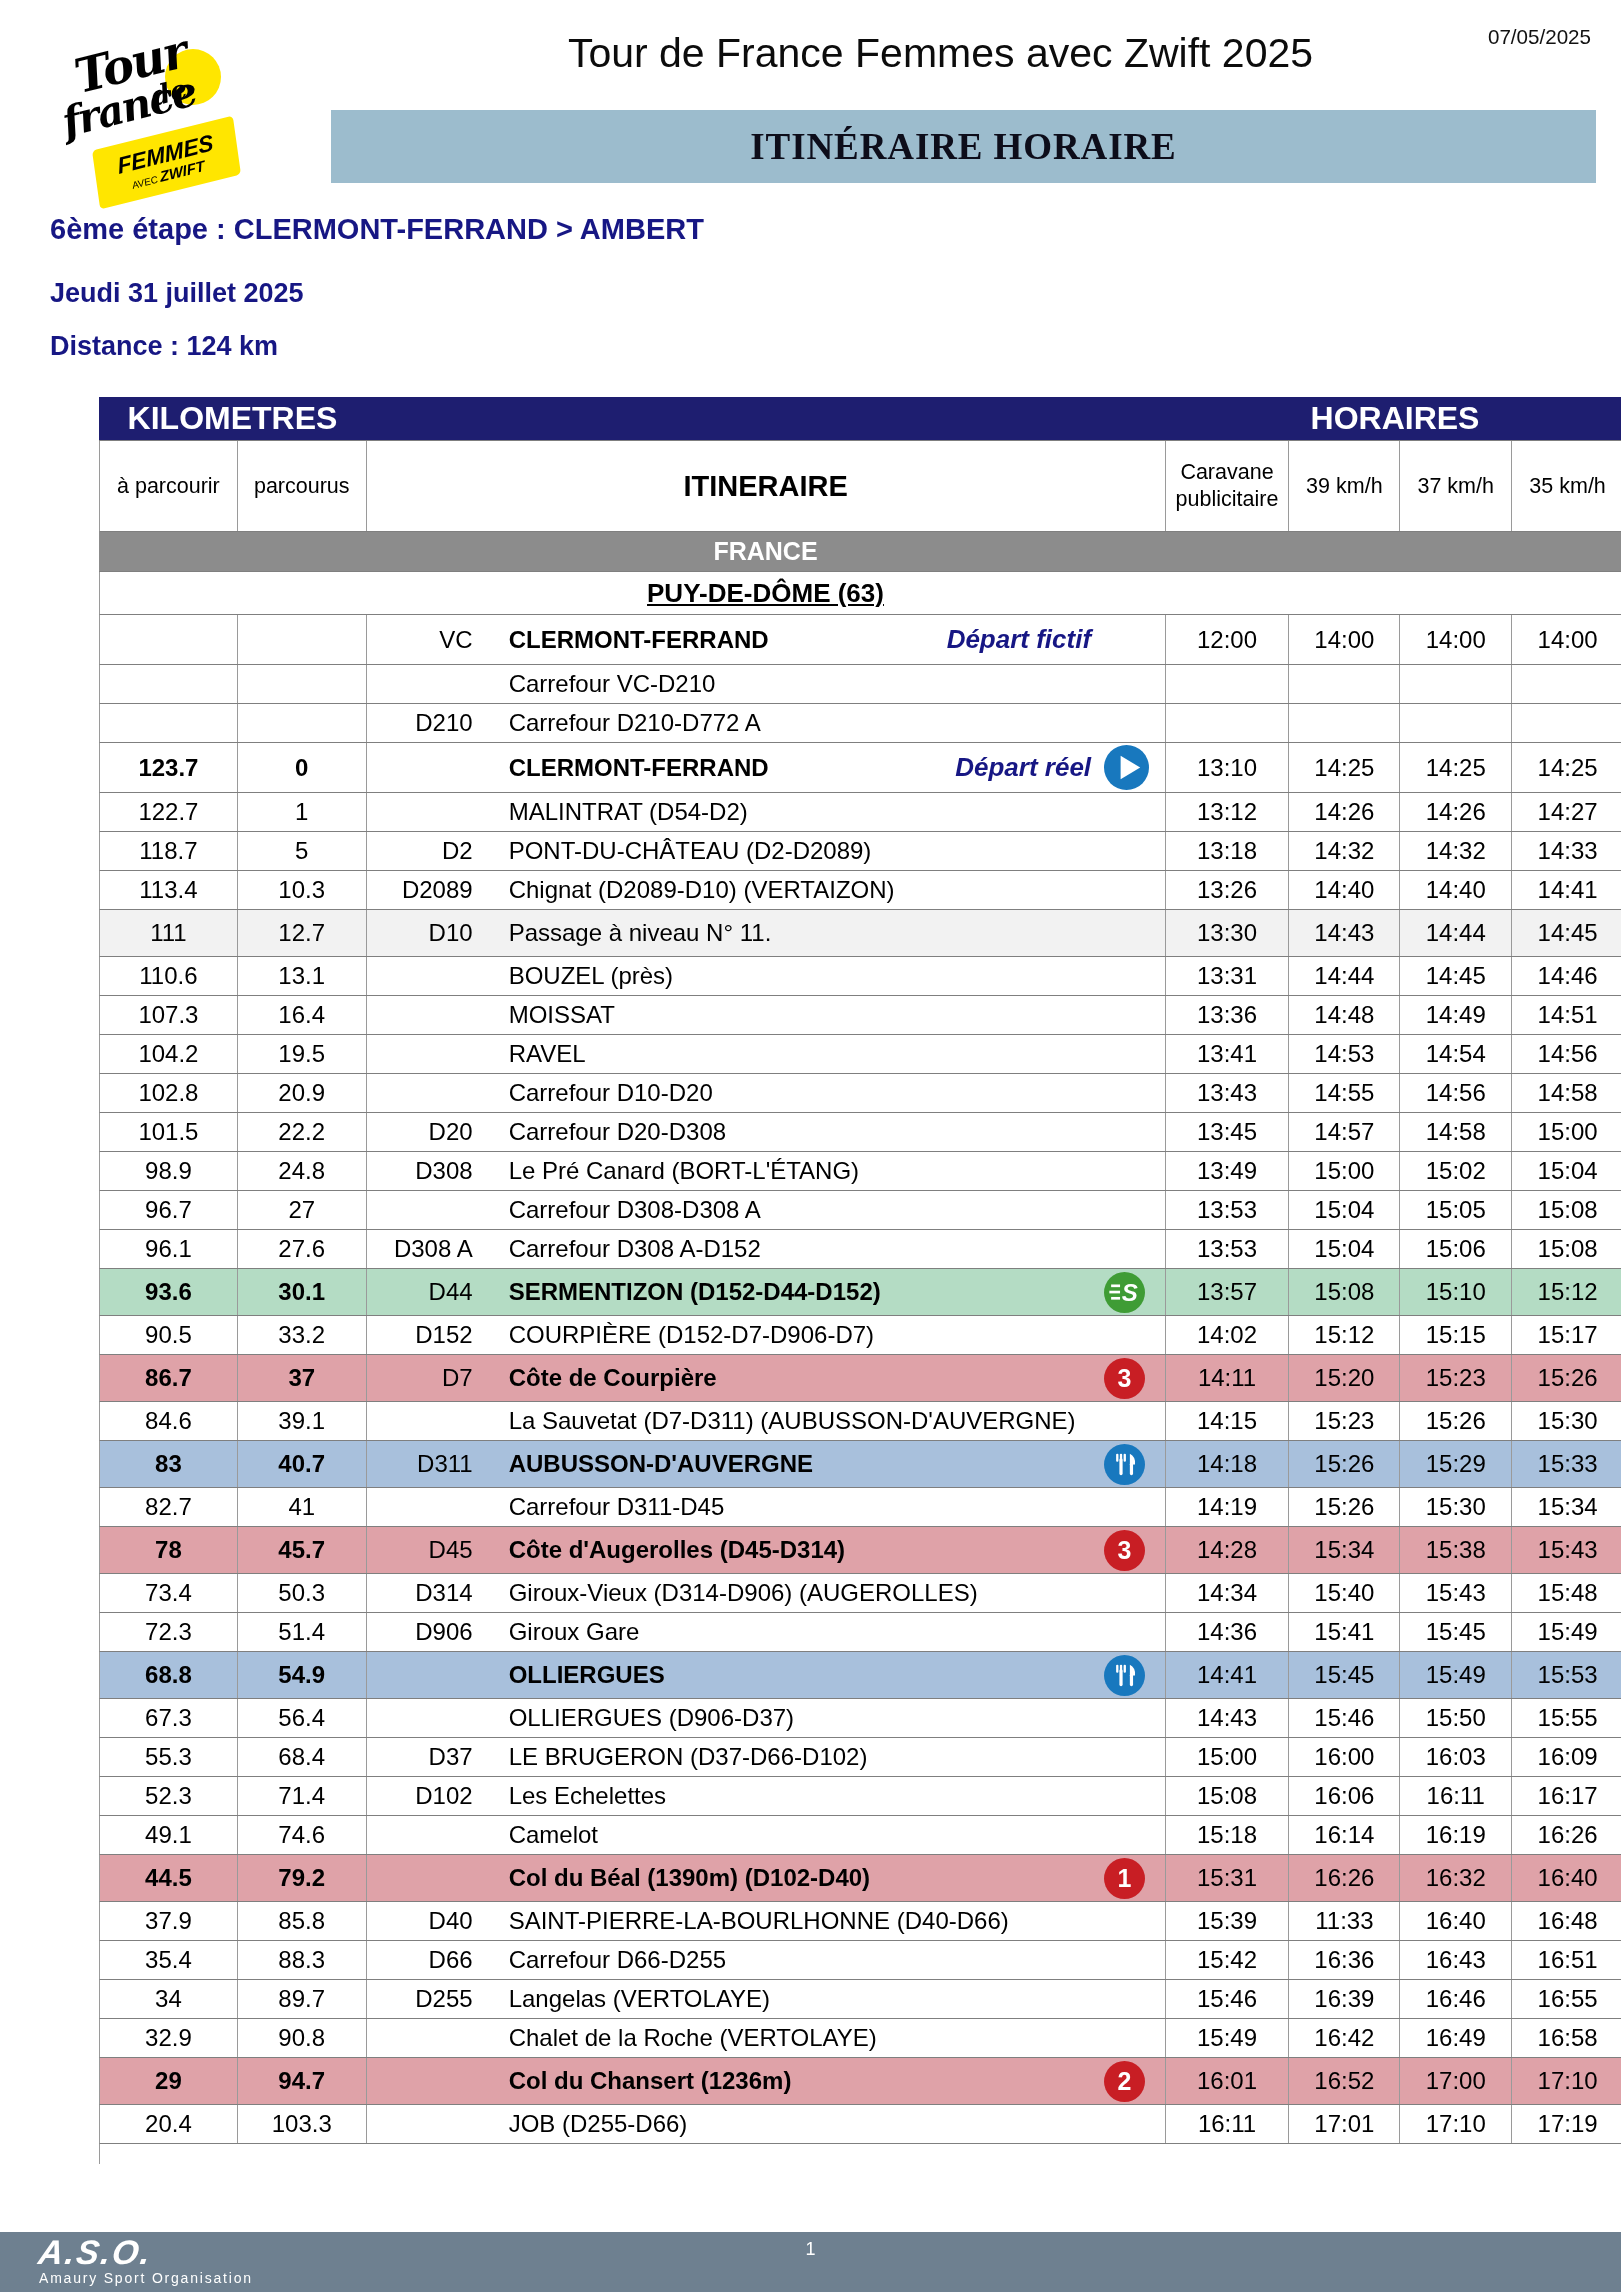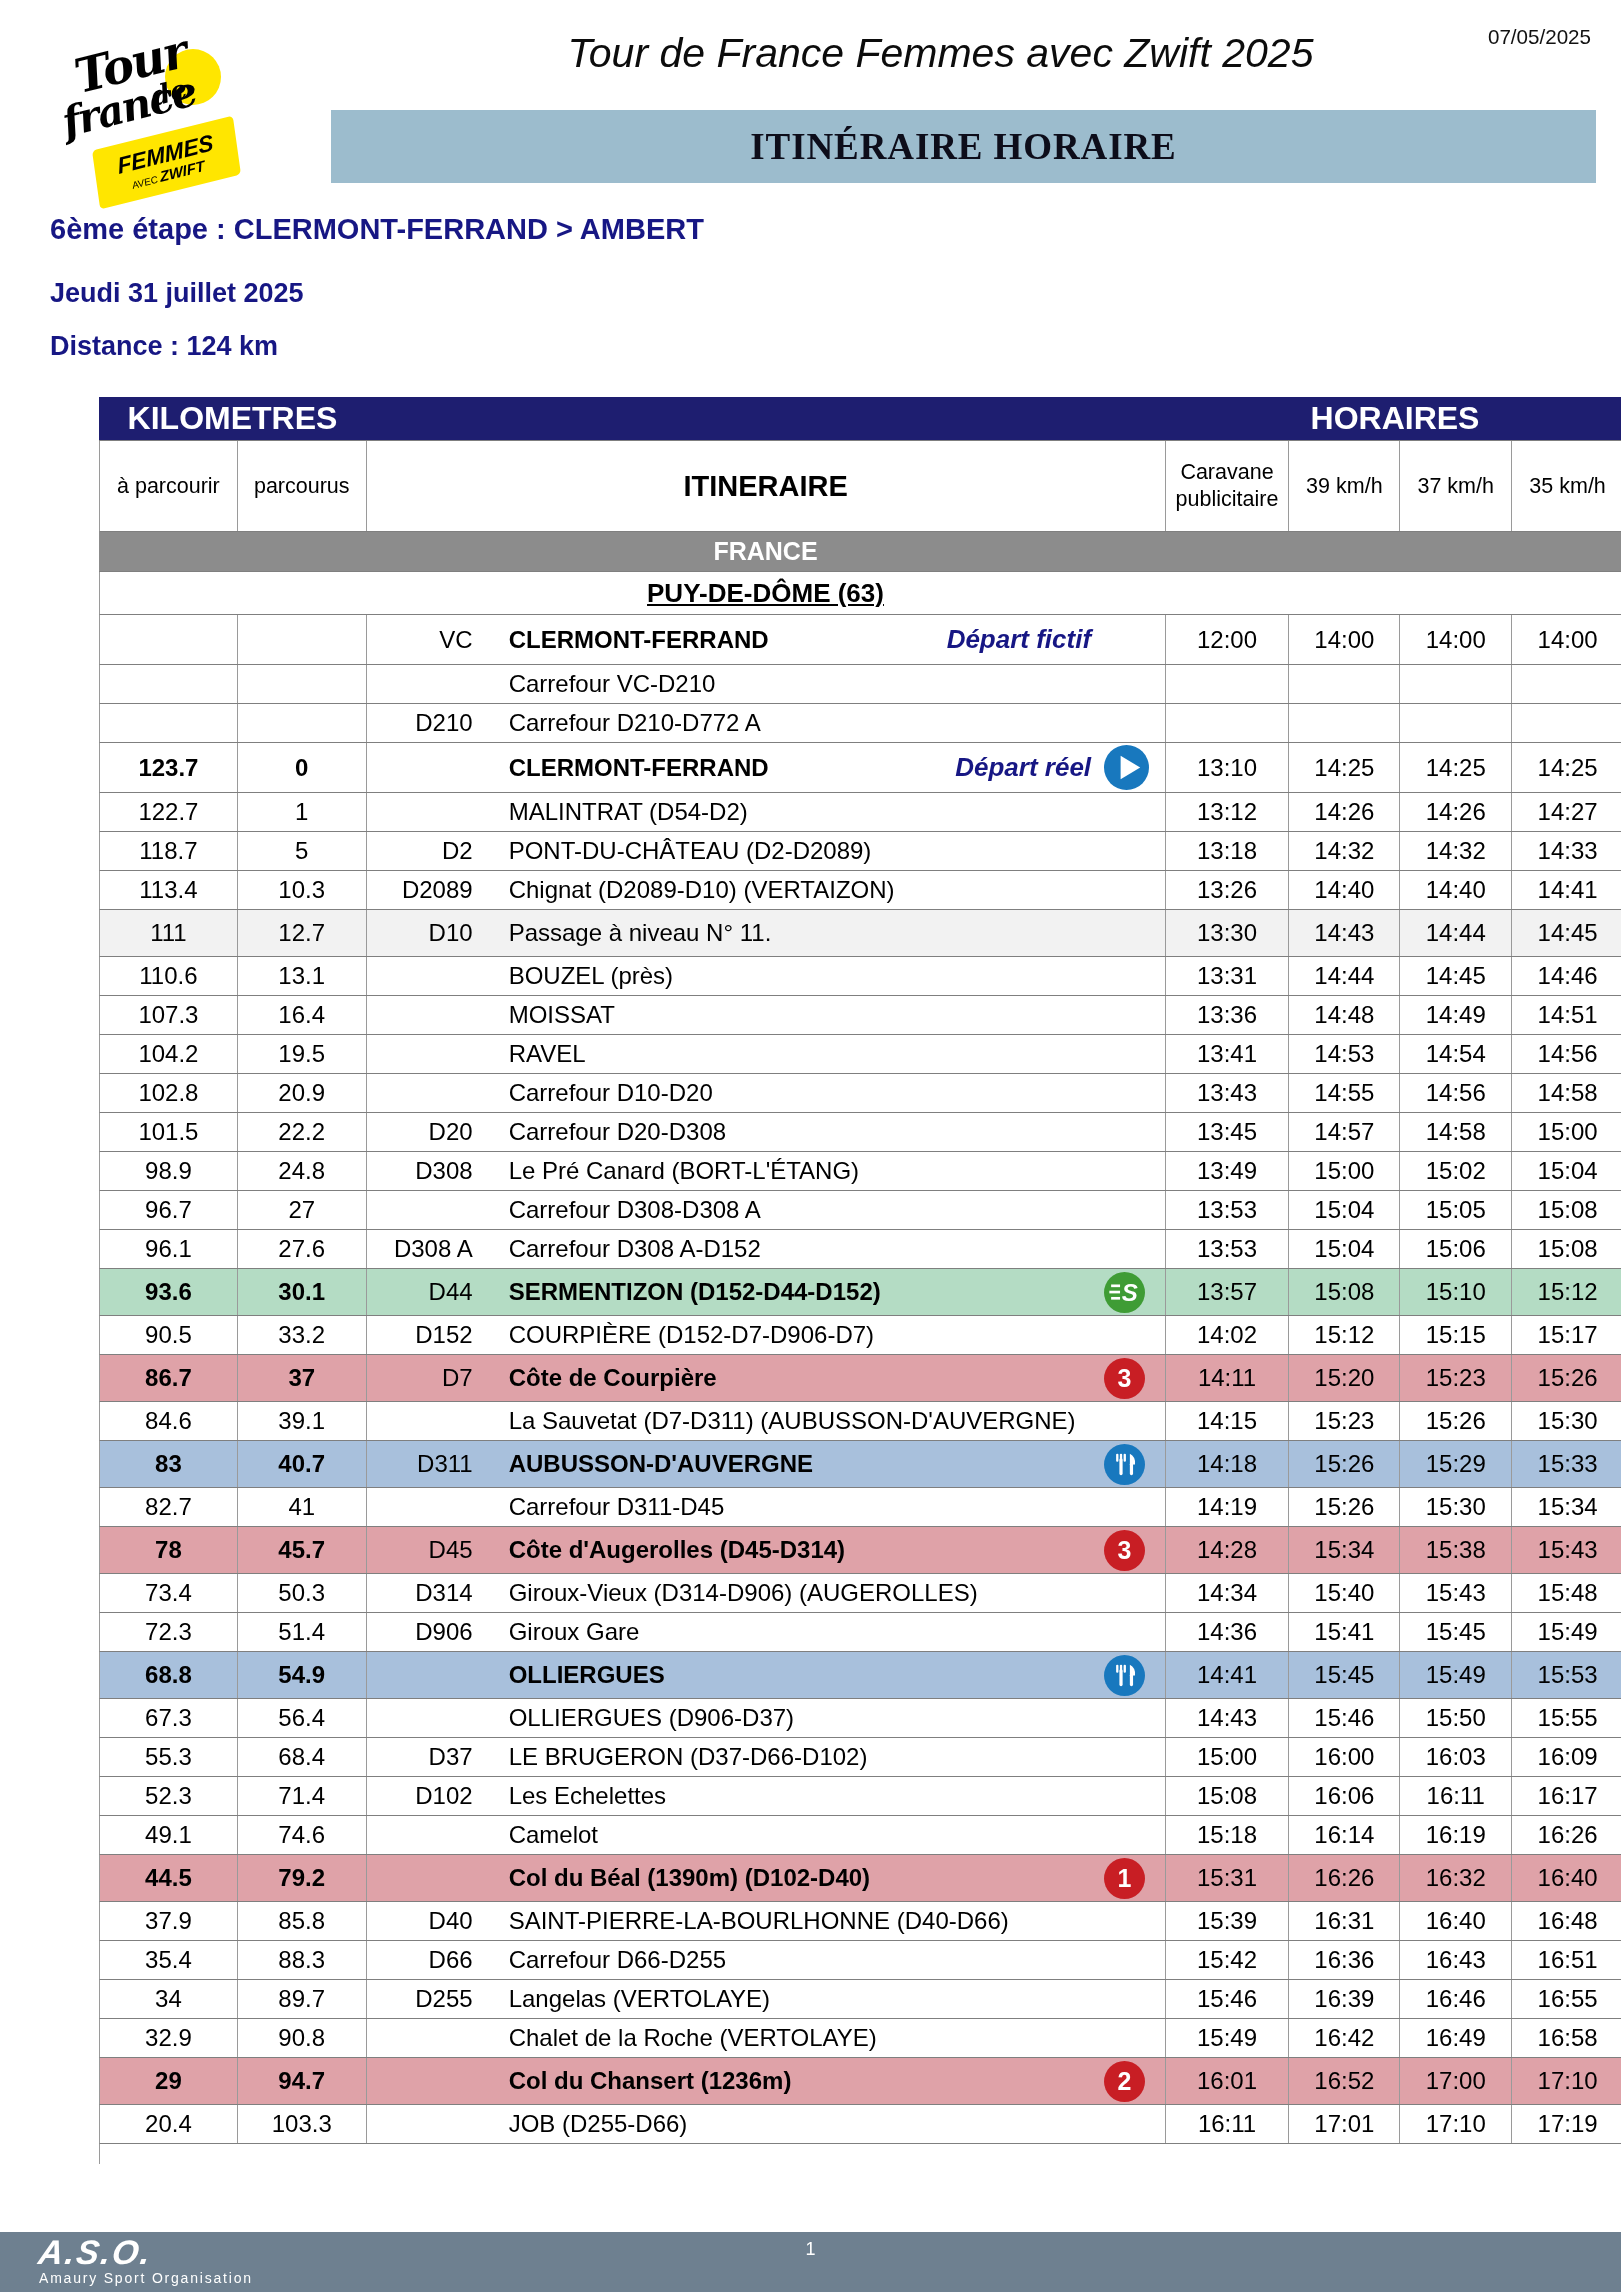--- a/index.html
+++ b/index.html
@@ -1,21 +1,21 @@
 <!DOCTYPE html>
 <html style="--navy: #1e1e70; --stage: #171784; --banner_bg: #9cbccd; --band_gray: #8c8c8c; --row_green: #b4dcc4; --row_red: #dfa2a8; --row_blue: #a8c0dc; --row_gray: #f2f2f2; --sprint_green: #3f9c35; --climb_red: #c81e24; --icon_blue: #1878be; --footer: #6e8090; --line_h: #7f7f7f; --line_v: #9a9a9a; --logo_yellow: #ffe600;font-size:14.3px"><head>
 <meta charset="utf-8">
 <style>
   html,body{margin:0;padding:0;background:#e8e8e8;}
   .page{position:relative;width:1621px;height:2293px;background:#ffffff;overflow:hidden;
         font-family:"Liberation Sans",sans-serif;color:#000;}
 
   
   .page-title{position:absolute;left:296px;right:36px;top:30px;text-align:center;
-              font-size:41px;color:#0c0c0c;letter-spacing:0px;font-style:italic;}
+              font-size:41px;color:#0c0c0c;letter-spacing:0px;}
   .print-date{position:absolute;right:30px;top:25px;font-size:20.6px;color:#111;}
   .banner{position:absolute;left:331px;width:1265px;top:110px;height:73px;background:var(--banner_bg);
           display:flex;align-items:center;justify-content:center;
           font-family:"Liberation Serif",serif;font-weight:bold;font-size:37px;letter-spacing:0.9px;color:#0d0d1a;}
 
   
   .logo{position:absolute;left:47px;top:19.7px;width:202px;height:179px;font-family:"DejaVu Serif",serif;color:#000;}
   .logo-circle{position:absolute;left:118px;top:29px;width:56px;height:56px;border-radius:50%;background:var(--logo_yellow);}
   .logo-t1{position:absolute;left:27px;top:16px;font-size:47px;font-style:italic;font-weight:bold;
            transform:rotate(-14deg);letter-spacing:-1.8px;}
@@ -622,21 +622,21 @@
         <div class="row reg">
     <div class="c c1">37.9</div>
     <div class="c c2">85.8</div>
     <div class="c c3">
       <span class="route">D40</span>
       <span class="name">SAINT-PIERRE-LA-BOURLHONNE (D40-D66)</span>
       <span class="note"></span>
       <span class="ric"></span>
     </div>
     <div class="c c4">15:39</div>
-    <div class="c c5">16:31</div>
+    <div class="c c5">11:33</div>
     <div class="c c6">16:40</div>
     <div class="c c7">16:48</div>
   </div>
         <div class="row reg">
     <div class="c c1">35.4</div>
     <div class="c c2">88.3</div>
     <div class="c c3">
       <span class="route">D66</span>
       <span class="name">Carrefour D66-D255</span>
       <span class="note"></span>

